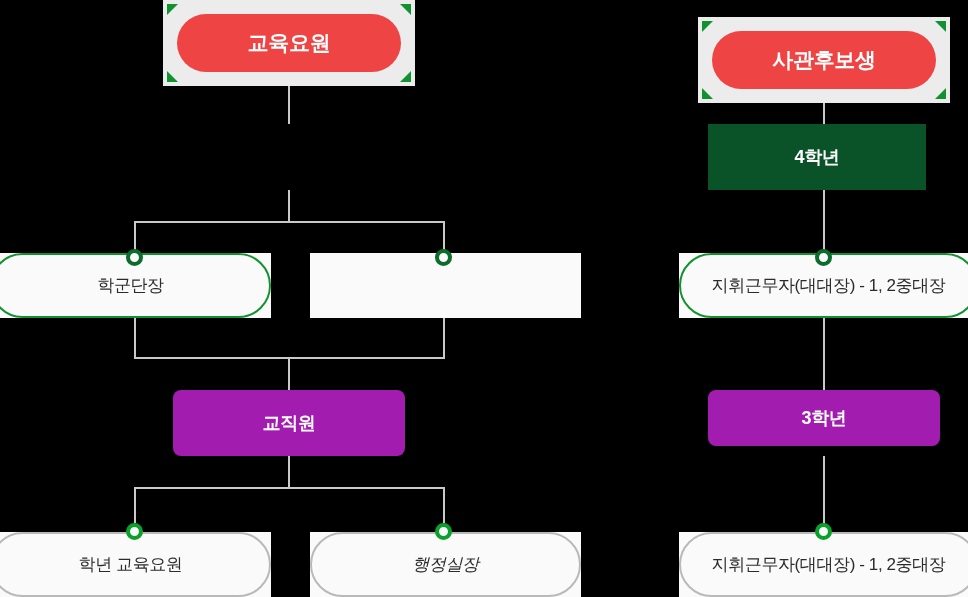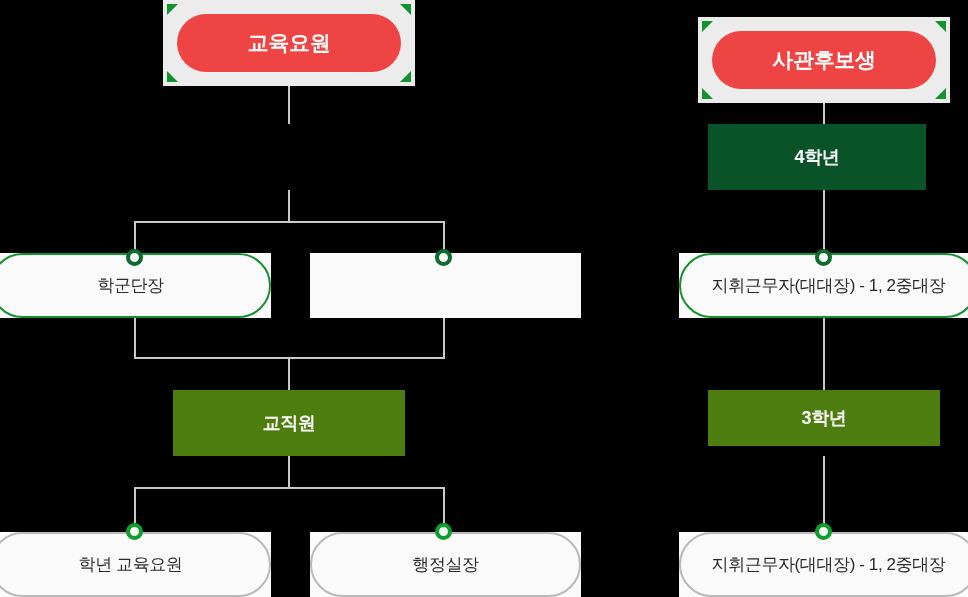--- a/index.html
+++ b/index.html
@@ -69,21 +69,21 @@
   .bar{
     position:absolute;
     display:flex;align-items:center;justify-content:center;
     color:#ffffff;
     font-size:18px;
     font-weight:bold;
     letter-spacing:-0.3px;
     z-index:5;
   }
   .bar.dark{background:#0a5228;}
-  .bar.bright{background:#4d7c0f;}
+  .bar.bright{background:#a21caf;border-radius:8px;}
 
   
   .pill{
     position:absolute;
     background:#fafafa;
     border-radius:999px;
     box-sizing:border-box;
     display:flex;align-items:center;justify-content:center;
     color:#2b2b2b;
     font-size:17px;
@@ -152,21 +152,21 @@
   <div class="conn h" style="left:135px;top:487px;width:309px;"></div>
   <div class="conn v" style="left:134px;top:487px;height:36px;"></div>
   <div class="conn v" style="left:443px;top:487px;height:36px;"></div>
 
   <div class="plate" style="left:0px;top:532px;width:271px;height:65px;"></div>
   <div class="plate" style="left:310px;top:532px;width:271px;height:65px;"></div>
 
   <div class="pill gray" style="left:-10px;top:532px;width:281px;height:65px;">
     <span>학년 교육요원</span>
   </div>
-  <div class="pill gray" style="left:310px;top:532px;width:271px;height:65px;">
+  <div class="pill gray" style="left:310px;top:532px;width:271px;height:65px;font-style:italic;">
     <span>행정실장</span>
   </div>
 
   <div class="dot bright" style="left:126px;top:523px;"></div>
   <div class="dot bright" style="left:435px;top:523px;"></div>
 
   <div class="root-frame" style="left:698px;top:17px;width:252px;height:86px;">
     <div class="corner c-tl">
         <i></i>
       </div>

